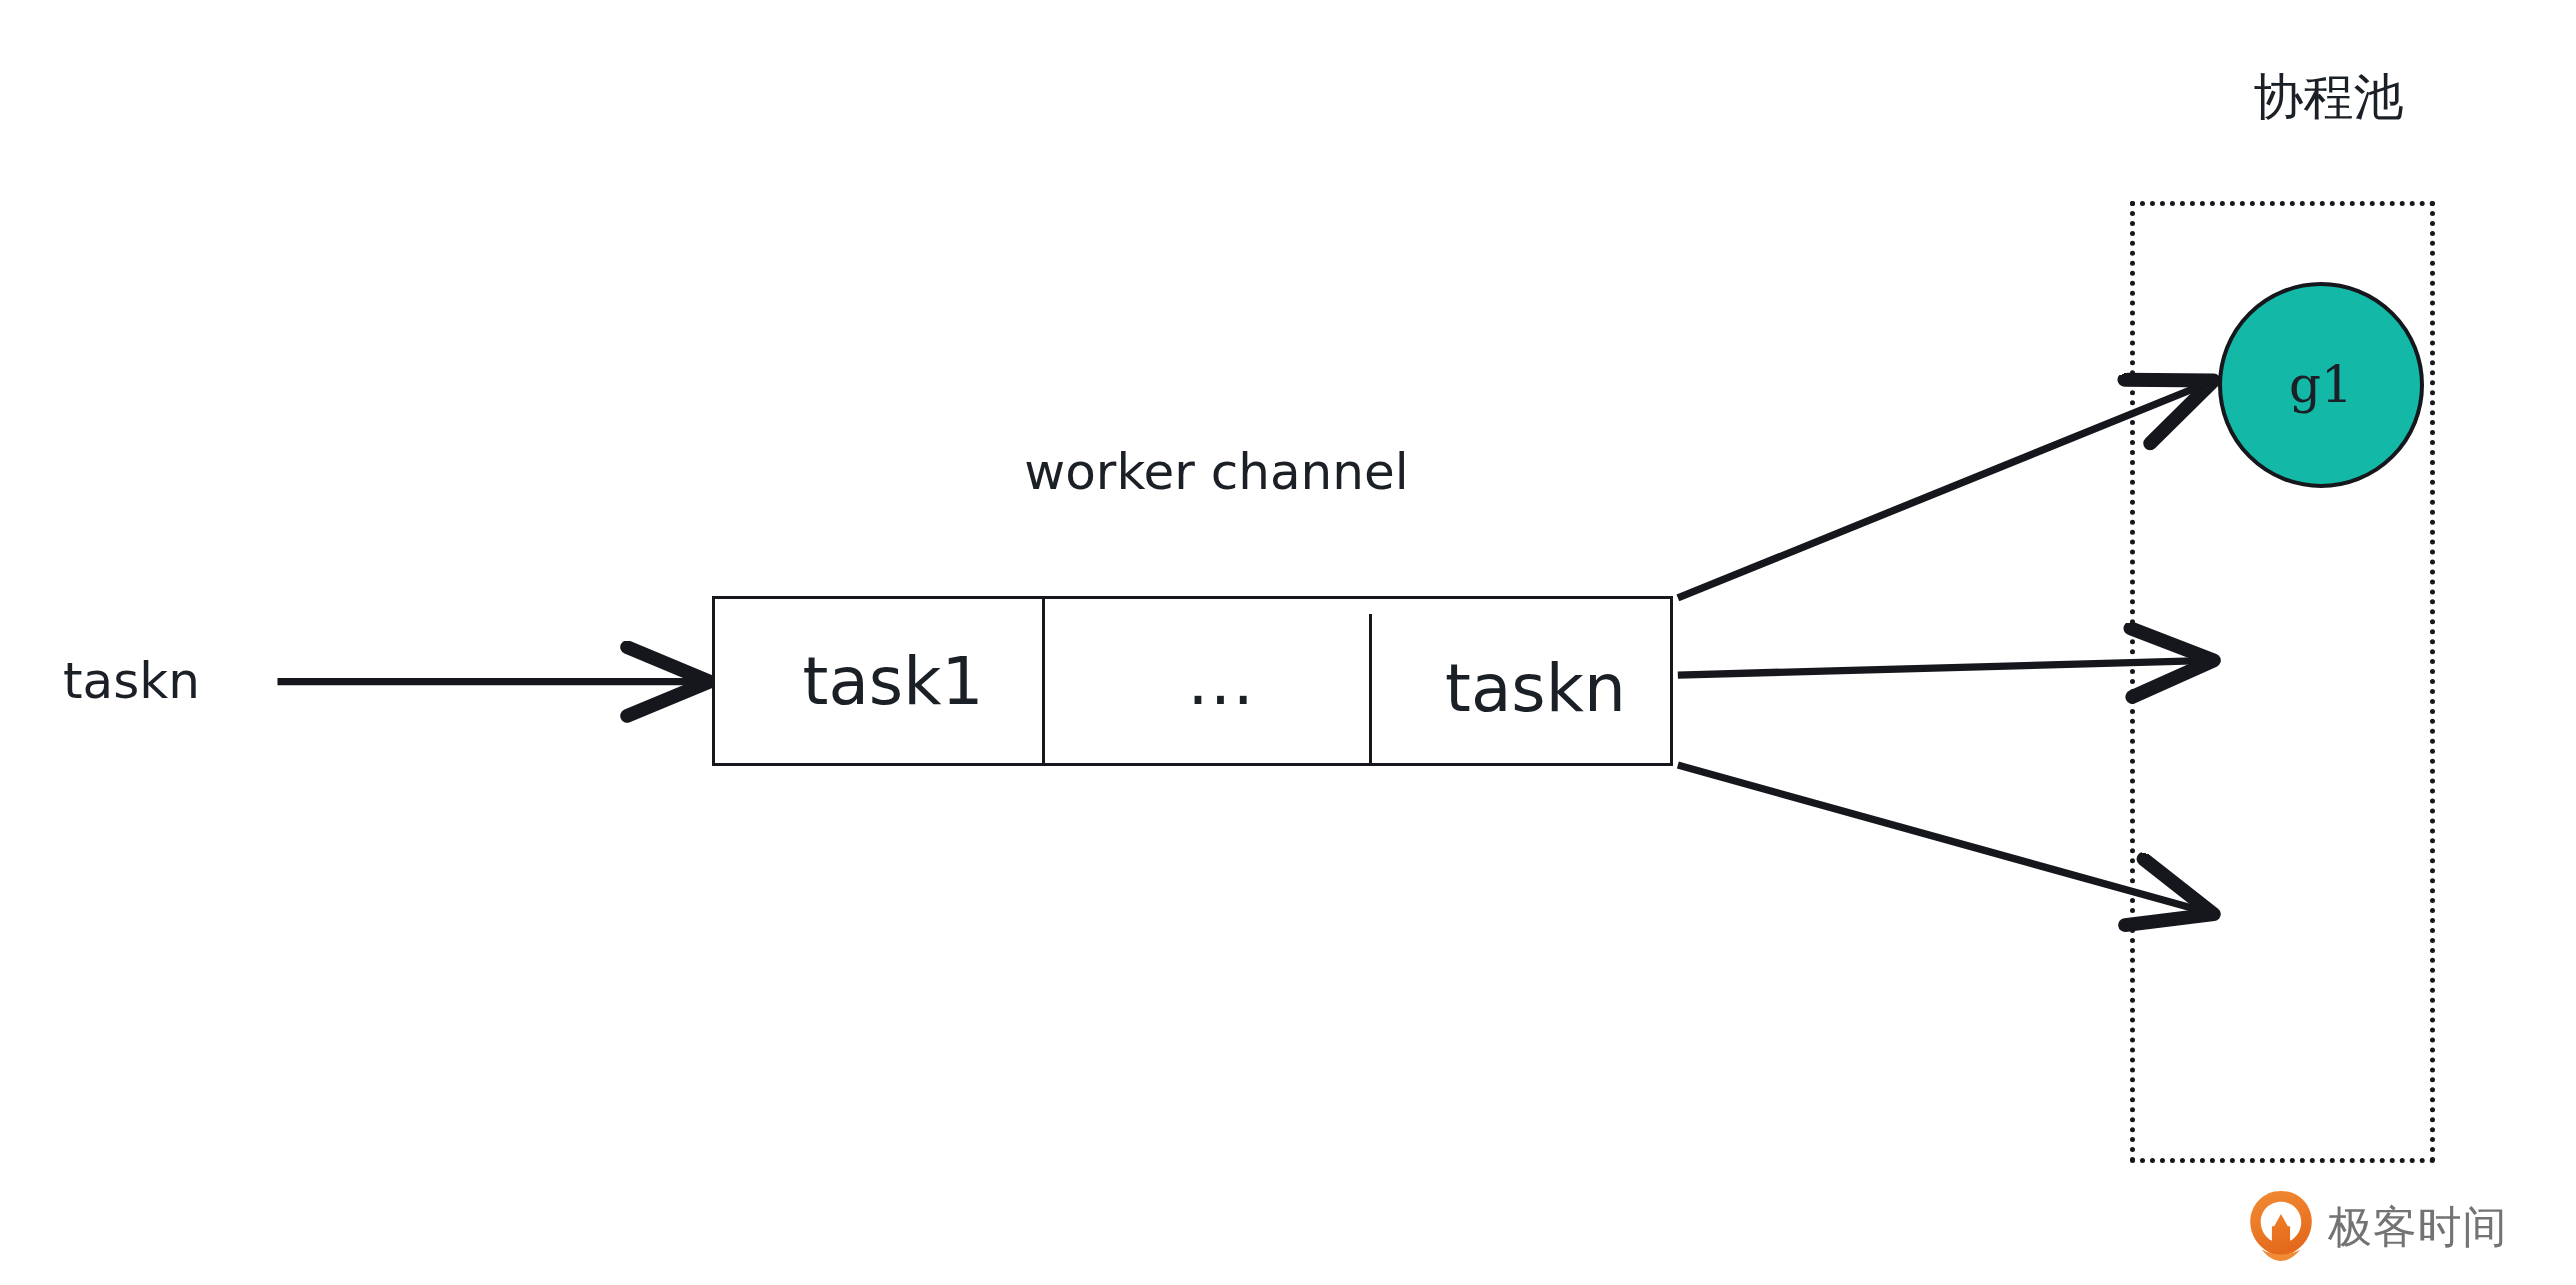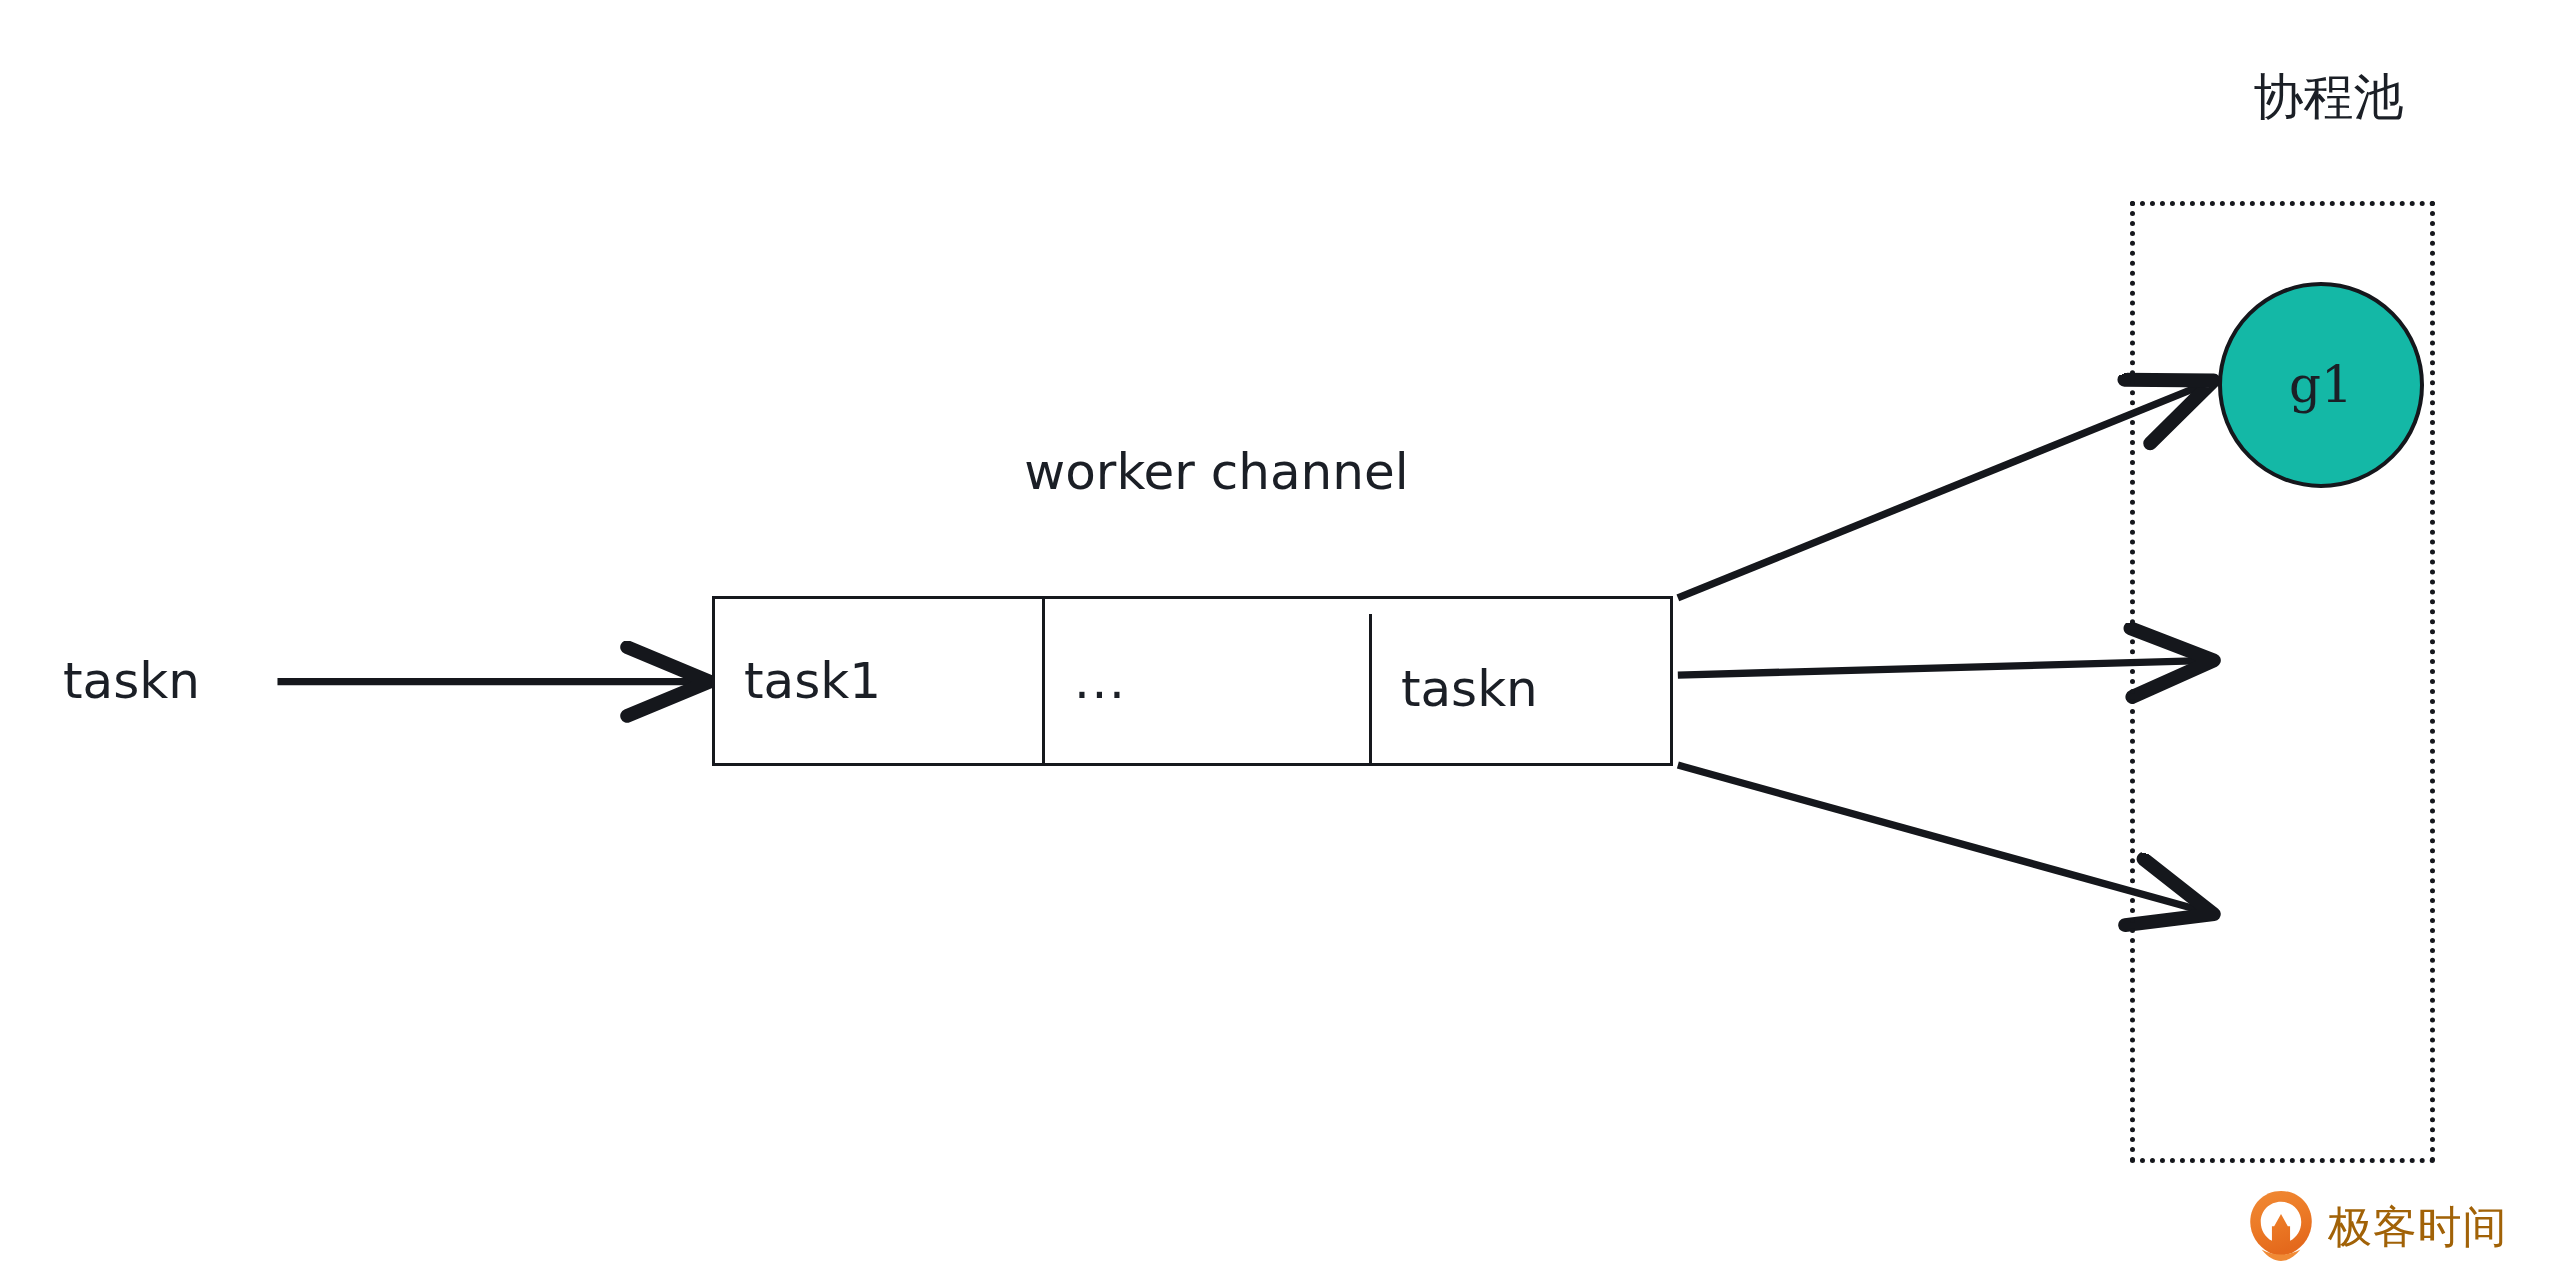--- a/index.html
+++ b/index.html
@@ -74,23 +74,24 @@
     box-sizing: border-box;
     border: 3.2px solid #16181d;
     background: #ffffff;
     display: flex;
   }
   .channel-cell {
     box-sizing: border-box;
     display: flex;
     align-items: center;
     padding-left: 29px;
-    font-size: 50px;
+    font-size: 66px;
     color: #1b1f26;
     overflow: hidden;
+    justify-content: center;
   }
   .channel-cell + .channel-cell {
     border-left: 3.2px solid #16181d;
   }
   #cell-0 { width: 329px; }
   #cell-1 { width: 329px; }
   #cell-2 { width: 303px; margin-top: 15px; }
   #cell-1 .cell-text { letter-spacing: 1.6px; }
 
   
@@ -135,21 +136,21 @@
     align-items: center;
     gap: 13px;
   }
   #watermark-logo {
     width: 68px;
     height: 75px;
     flex: none;
   }
   #watermark-text {
     font-size: 44px;
-    color: #a16207;
+    color: #737373;
     letter-spacing: 0.8px;
     line-height: 1;
     font-family: "DejaVu Sans", "Liberation Sans", sans-serif;
   }
 </style>
 </head>
 <body>
 
 <div id="canvas">
 

